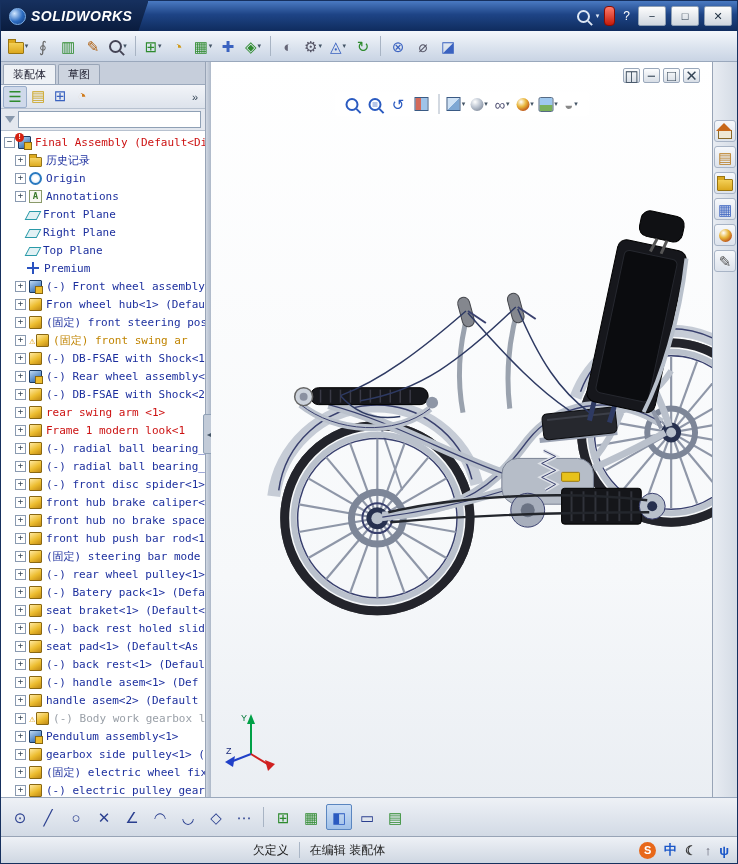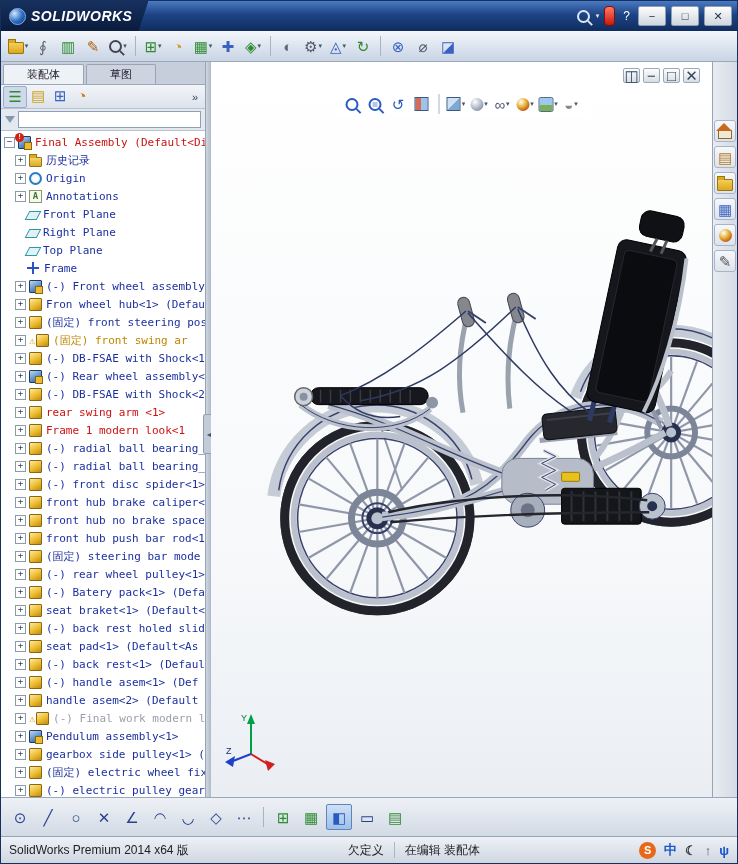--- a/index.html
+++ b/index.html
@@ -25,21 +25,21 @@
   .toolbar{height:30px;flex:none;background:linear-gradient(#f4f7fb,#dbe3ee 55%,#c9d4e4);border-bottom:1px solid #9aa8bc;display:flex;align-items:center;padding:0 5px;gap:1px}
   .tbtn{height:24px;min-width:24px;display:flex;align-items:center;justify-content:center;border-radius:2px}
   .gl{font-size:15px;line-height:1}
   .vsep{width:1px;height:20px;background:#a8b4c4;margin:0 4px;align-self:center}
   .car{font-size:7px;color:#456;margin-left:1px}
 
   
   .main{flex:1;display:flex;min-height:0}
   .leftcol{width:204px;flex:none;display:flex;flex-direction:column;background:#e8ebf1;border-right:1px solid #98a4b6;min-height:0}
   .tabsrow{display:flex;gap:2px;padding:2px 2px 0;background:#c6cedb;border-bottom:1px solid #9aa8bc}
-  .tab{font-size:11px;padding:2px 23px;background:#cdd4df;border:1px solid #98a4b6;border-bottom:none;border-radius:2px 2px 0 0;color:#223}
+  .tab{font-size:11px;padding:2px 9px;background:#cdd4df;border:1px solid #98a4b6;border-bottom:none;border-radius:2px 2px 0 0;color:#223}
   .tab.on{background:#eef1f5}
   .phead{display:flex;align-items:center;height:23px;background:linear-gradient(#f2f4f8,#dde3ec);border-bottom:1px solid #b8c2d0;padding:0 2px}
   .pbtn{width:22px;height:20px;display:flex;align-items:center;justify-content:center;border-radius:2px}
   .pbtn.on{background:#cfd9ea;border:1px solid #9aaecb}
   .chev{margin-left:auto;font-size:11px;color:#345;padding:0 5px}
   .frow{display:flex;align-items:center;gap:3px;padding:2px 4px;background:#e4e8ef;border-bottom:1px solid #b8c2d0}
   .funnel{width:0;height:0;border-left:5px solid transparent;border-right:5px solid transparent;border-top:7px solid #8898ac}
   .finput{flex:1;height:13px;border:1px solid #8fa0b5;background:#fff;font-size:10px;outline:none}
   .tree{flex:1;background:#fff;overflow:hidden;padding:2px 0 0 2px;font-family:"DejaVu Sans Mono",monospace;font-size:11px}
   .trow{display:flex;align-items:center;height:18px;white-space:nowrap;padding-left:12px}
@@ -251,21 +251,21 @@
             <span class="tl c-d">Right Plane</span>
           </span>
           <span class="trow">
             <span class="exp"></span>
             <span class="tic plane"></span>
             <span class="tl c-d">Top Plane</span>
           </span>
           <span class="trow">
             <span class="exp"></span>
             <span class="tic origin"></span>
-            <span class="tl c-d">Frame</span>
+            <span class="tl c-d">Premium</span>
           </span>
           <span class="trow">
             <span class="exp box">+</span>
             <span class="tic asm"></span>
             <span class="tl c-d">(-) Front wheel assembly&lt;</span>
           </span>
           <span class="trow">
             <span class="exp box">+</span>
             <span class="tic part"></span>
             <span class="tl c-d">Fron wheel hub&lt;1&gt; (Defaul</span>
@@ -378,21 +378,21 @@
           </span>
           <span class="trow">
             <span class="exp box">+</span>
             <span class="tic part"></span>
             <span class="tl c-d">handle asem&lt;2&gt; (Default</span>
           </span>
           <span class="trow">
             <span class="exp box">+</span>
             <span class="warn">⚠</span>
             <span class="tic part"></span>
-            <span class="tl c-grey">(-) Final work modern l</span>
+            <span class="tl c-grey">(-) Body work gearbox l</span>
           </span>
           <span class="trow">
             <span class="exp box">+</span>
             <span class="tic asm"></span>
             <span class="tl c-d">Pendulum assembly&lt;1&gt;</span>
           </span>
           <span class="trow">
             <span class="exp box">+</span>
             <span class="tic part"></span>
             <span class="tl c-d">gearbox side pulley&lt;1&gt; (</span>
@@ -702,21 +702,20 @@
         <span class="sbtn">
           <span class="gl" style="color: rgb(42, 63, 143);">▭</span>
         </span>
         <span class="sbtn">
           <span class="gl" style="color: rgb(46, 139, 46);">▤</span>
         </span>
       </span>
   </div>
 
   <div class="statusbar">
-    <span>SolidWorks Premium 2014 x64 版</span>
     <span class="grow"></span>
     <span>欠定义</span>
     <span class="stat-sep"></span>
     <span>在编辑 装配体</span>
     <span class="grow"></span>
     <span class="traywrap">
         <span class="tray badge" style="background: rgb(232, 104, 26); color: rgb(255, 255, 255);">S</span>
         <span class="tray" style="color: rgb(26, 86, 200);">中</span>
         <span class="tray" style="color: rgb(51, 51, 51);">☾</span>
         <span class="tray" style="color: rgb(85, 85, 102);">↑</span>

